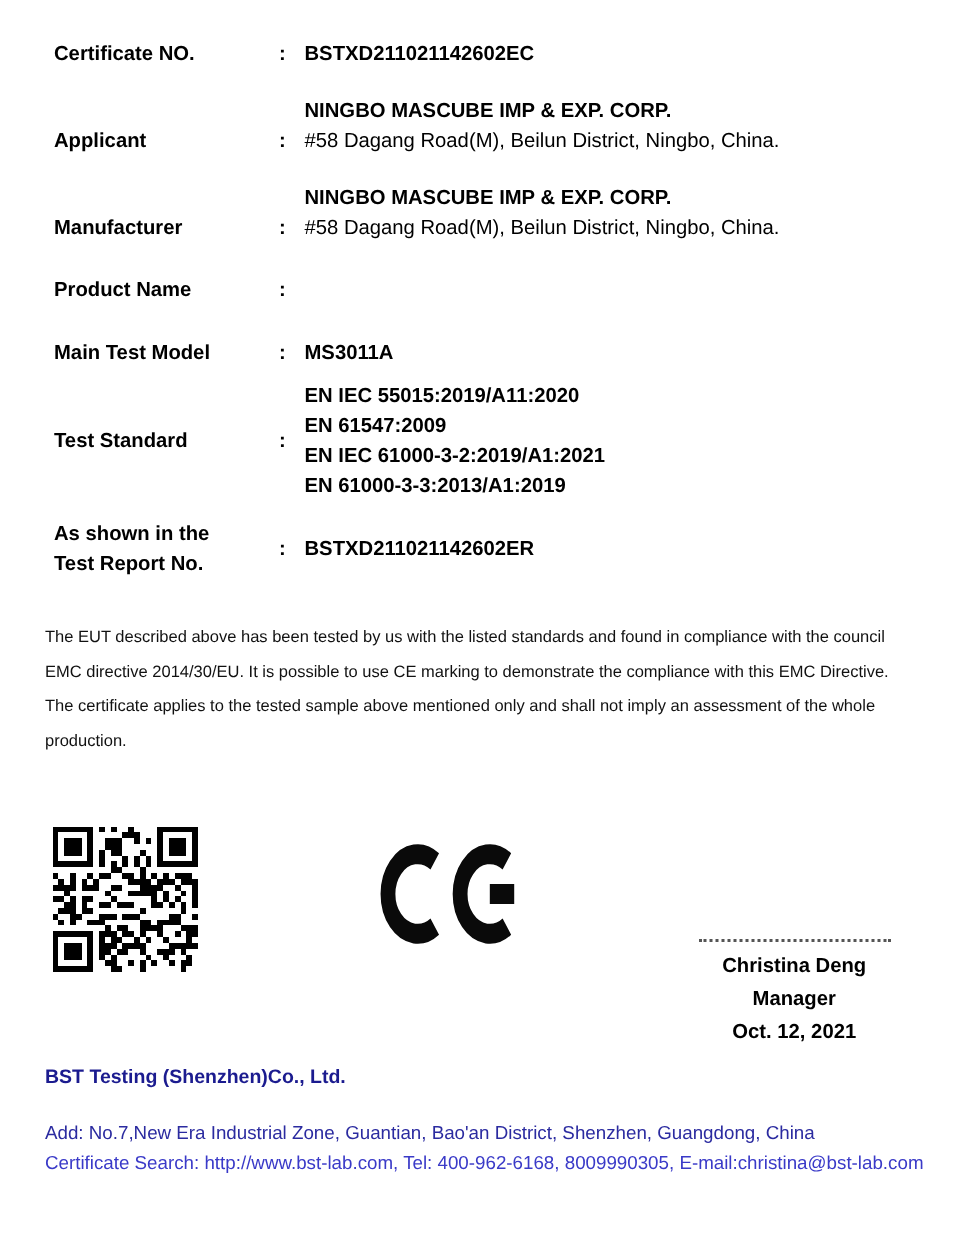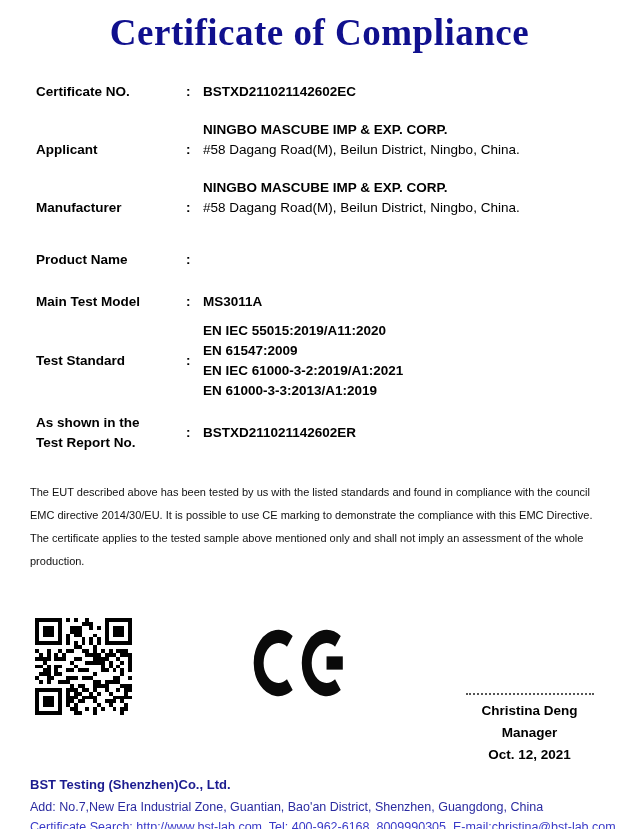--- a/index.html
+++ b/index.html
@@ -18,49 +18,48 @@
 
   
   .fields{margin:26px 30px 0 36px;}
   .frow{display:flex;align-items:flex-end;}
   .frow.center-colon{align-items:center;}
   .flabel{width:150px;flex:0 0 150px;font-weight:bold;font-size:13.5px;line-height:20px;}
   .fcolon{width:17px;flex:0 0 17px;font-weight:bold;font-size:13.5px;line-height:20px;}
   .fvalue{flex:1;font-size:13.5px;line-height:20px;}
   .fvalue .b{font-weight:bold;}
   .mt18{margin-top:18px;}
-  .mt21{margin-top:32px;}
+  .mt21{margin-top:21px;}
   .mt22{margin-top:22px;}
   .mt9{margin-top:9px;}
   .mt6{margin-top:12px;}
 
   
   .statement{margin:28px 26px 0 30px;font-size:11px;line-height:23px;color:#111;}
   .statement p{margin:0;}
 
   
   .marks{position:relative;height:192px;margin-top:5px;}
   .qr{position:absolute;left:35px;top:40px;width:97px;height:97px;}
   .ce{position:absolute;left:253px;top:49px;}
   .sig{position:absolute;left:447px;top:115px;width:165px;text-align:center;}
   .sig-line{border-top:2px dotted #555;width:128px;margin:0 auto 5px auto;height:0;}
   .sig-name,.sig-role,.sig-date{font-weight:bold;font-size:13.5px;line-height:22px;}
 
   
   .footer{margin:4px 20px 0 30px;}
   .f-company{font-weight:bold;font-size:13px;line-height:22px;}
-  .f-address{font-size:12.5px;line-height:20px;margin-top:1px;}
+  .f-address{font-size:12.5px;line-height:20px;margin-top:16px;}
   .f-search{font-size:12.5px;line-height:20px;}
 </style>
 </head>
 <body>
 
 <div class="page">
 
-  <h1 class="title" style="color: rgb(16, 16, 142);">Certificate of Compliance</h1>
 
   <div class="fields">
 
     <div class="frow">
       <div class="flabel">Certificate NO.</div>
       <div class="fcolon">:</div>
       <div class="fvalue"><span class="b">BSTXD211021142602EC</span></div>
     </div>
 
     <div class="frow mt18">

